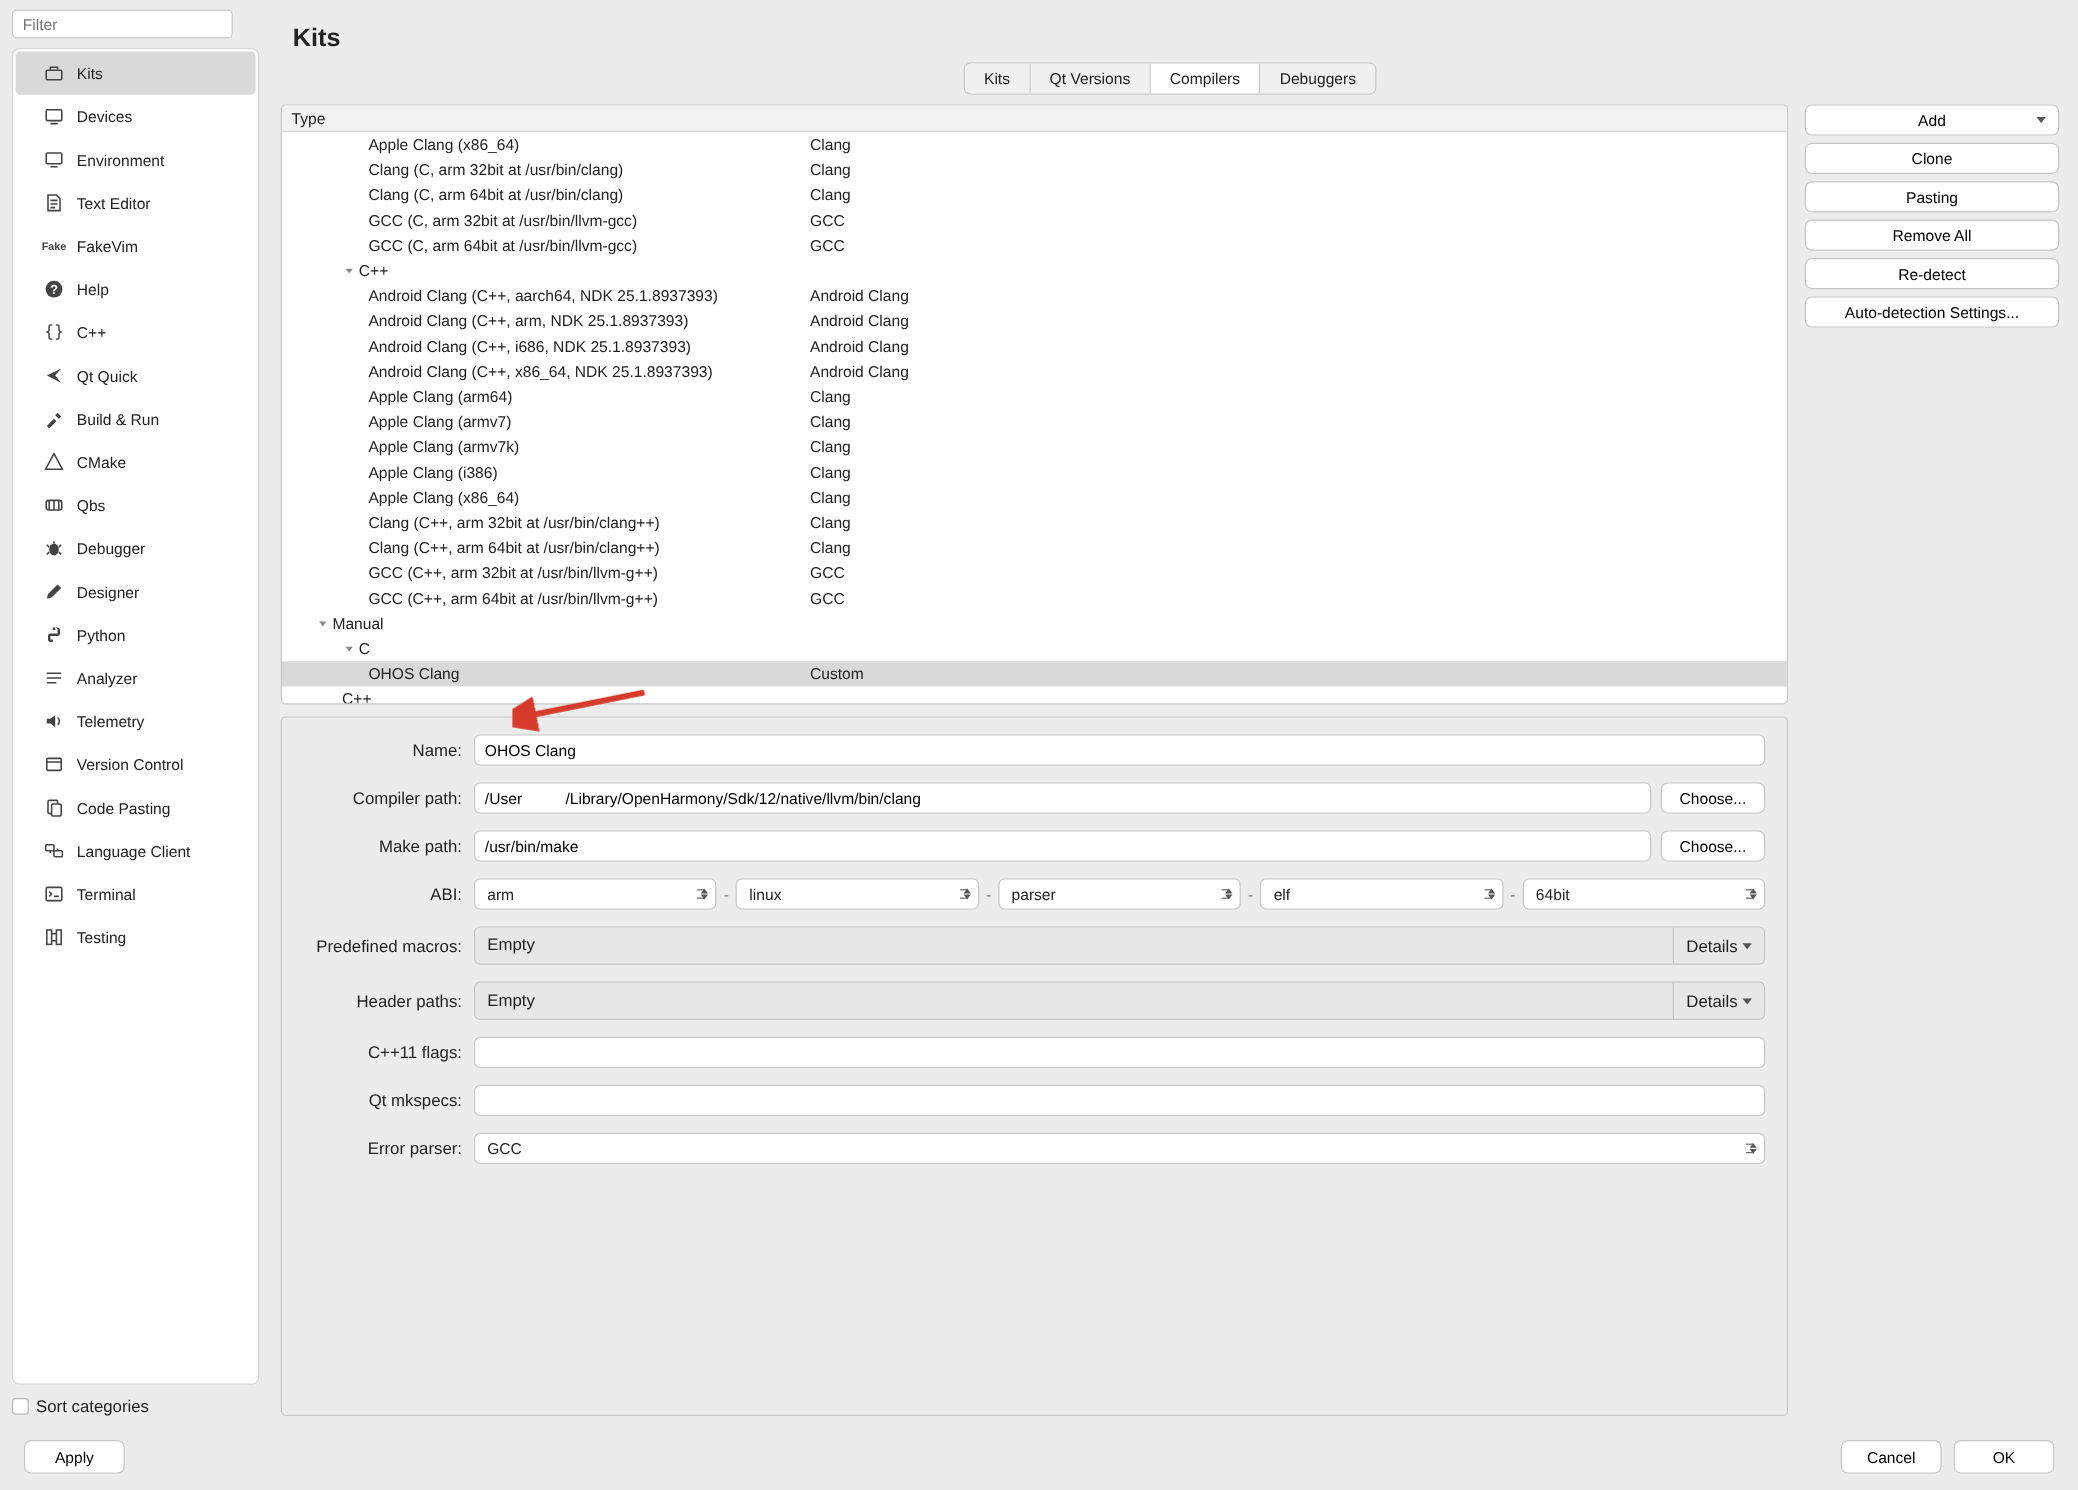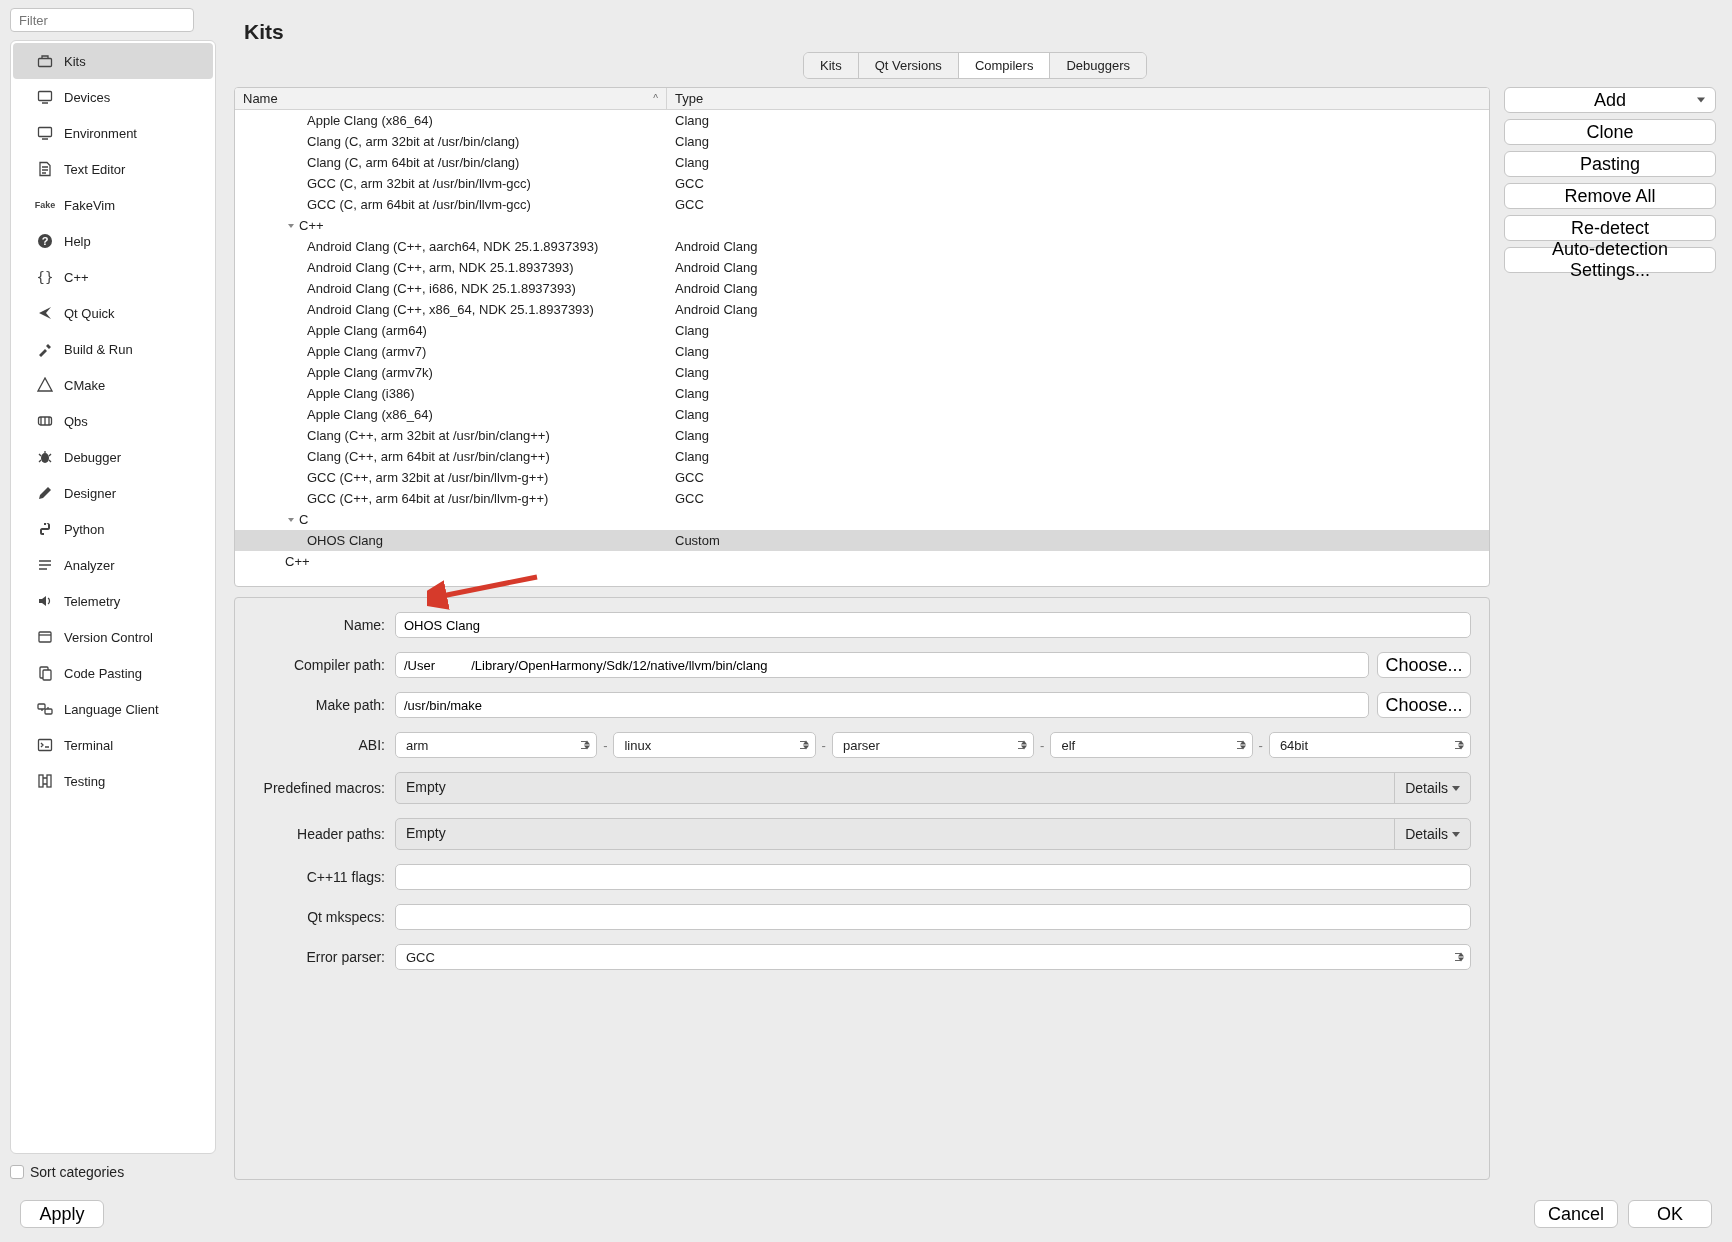--- a/index.html
+++ b/index.html
@@ -17,21 +17,21 @@
 .content { flex: 1; display: flex; flex-direction: column; padding: 10px 16px 10px 8px; overflow: hidden; }
 .page-title { font-size: 21px; font-weight: 700; margin: 10px 0 8px 10px; }
 .tab-strip { display: flex; justify-content: center; margin-bottom: 8px; }
 .tab-group { display: flex; border: 1px solid #c6c6c6; border-radius: 6px; overflow: hidden; background: #f4f4f4; }
 .tab { padding: 5px 16px; border-right: 1px solid #c6c6c6; background: #f0f0f0; cursor: pointer; font-size: 13px; }
 .tab:last-child { border-right: none; }
 .tab.active { background: #fff; }
 .content-row { display: flex; flex: 1; gap: 14px; min-height: 0; }
 .left-col { flex: 1; display: flex; flex-direction: column; gap: 10px; min-width: 0; }
 .right-col { width: 212px; display: flex; flex-direction: column; gap: 6px; }
-.btn { background: #fff; border: 1px solid #c6c6c6; border-radius: 6px; height: 26px; font-size: 18px; cursor: pointer; display: flex; align-items: center; justify-content: center; padding: 0 8px; }
+.btn { background: #fff; border: 1px solid #c6c6c6; border-radius: 6px; height: 26px; font-size: 13px; cursor: pointer; display: flex; align-items: center; justify-content: center; padding: 0 8px; }
 .btn-dd { position: relative; }
 .btn-dd::after { content: ""; position: absolute; right: 10px; top: 50%; width: 0; height: 0; border-left: 4px solid transparent; border-right: 4px solid transparent; border-top: 5px solid #555; transform: translateY(-50%); }
 .tree-pane { border: 1px solid #c8c8c8; border-radius: 4px; background: #fff; display: flex; flex-direction: column; overflow: hidden; height: 500px; }
 .tree-header { display: flex; background: #f2f2f2; border-bottom: 1px solid #d4d4d4; font-size: 13px; }
 .th-name { width: 432px; padding: 3px 8px; border-right: 1px solid #d4d4d4; position: relative; }
 .th-type { flex: 1; padding: 3px 8px; }
 .th-name .sort-ind { position: absolute; right: 8px; top: 5px; font-size: 10px; color: #666; }
 .tree-body { flex: 1; overflow-y: auto; }
 .tree-row { display: flex; height: 21px; align-items: center; font-size: 13px; }
 .tree-row.selected { background: #d9d9d9; }
@@ -266,23 +266,20 @@
             <div class="tab">Qt Versions</div>
             <div class="tab active">Compilers</div>
             <div class="tab">Debuggers</div>
           </div>
       </div>
       <div class="content-row">
         <div class="left-col">
 
           <div class="tree-pane">
             <div class="tree-header">
-              <div class="th-name">
-                <span>Name</span><span class="sort-ind">^</span>
-              </div>
               <div class="th-type">Type</div>
             </div>
             <div class="tree-body" id="tree-body">
                 <div class="tree-row">
                   <div class="tree-cell-name" style="padding-left: 72px;">
                     <span>Apple Clang (x86_64)</span>
                   </div>
                   <div class="tree-cell-type">Clang</div>
                 </div>
                 <div class="tree-row">
@@ -390,20 +387,31 @@
                   <div class="tree-cell-name" style="padding-left: 72px;">
                     <span>GCC (C++, arm 32bit at /usr/bin/llvm-g++)</span>
                   </div>
                   <div class="tree-cell-type">GCC</div>
                 </div>
                 <div class="tree-row">
                   <div class="tree-cell-name" style="padding-left: 72px;">
                     <span>GCC (C++, arm 64bit at /usr/bin/llvm-g++)</span>
                   </div>
                   <div class="tree-cell-type">GCC</div>
+                </div>
+                <div class="tree-row">
+                  <div class="tree-cell-name" style="padding-left: 28px;">
+                    <span class="disclosure">
+                      <svg viewBox="0 0 8 8">
+                        <path d="M1 2l3 4 3-4z" fill="#888"></path>
+                      </svg>
+                    </span>
+                    <span>Manual</span>
+                  </div>
+                  <div class="tree-cell-type"></div>
                 </div>
                 <div class="tree-row">
                   <div class="tree-cell-name" style="padding-left: 50px;">
                     <span class="disclosure">
                       <svg viewBox="0 0 8 8">
                         <path d="M1 2l3 4 3-4z" fill="#888"></path>
                       </svg>
                     </span>
                     <span>C</span>
                   </div>

